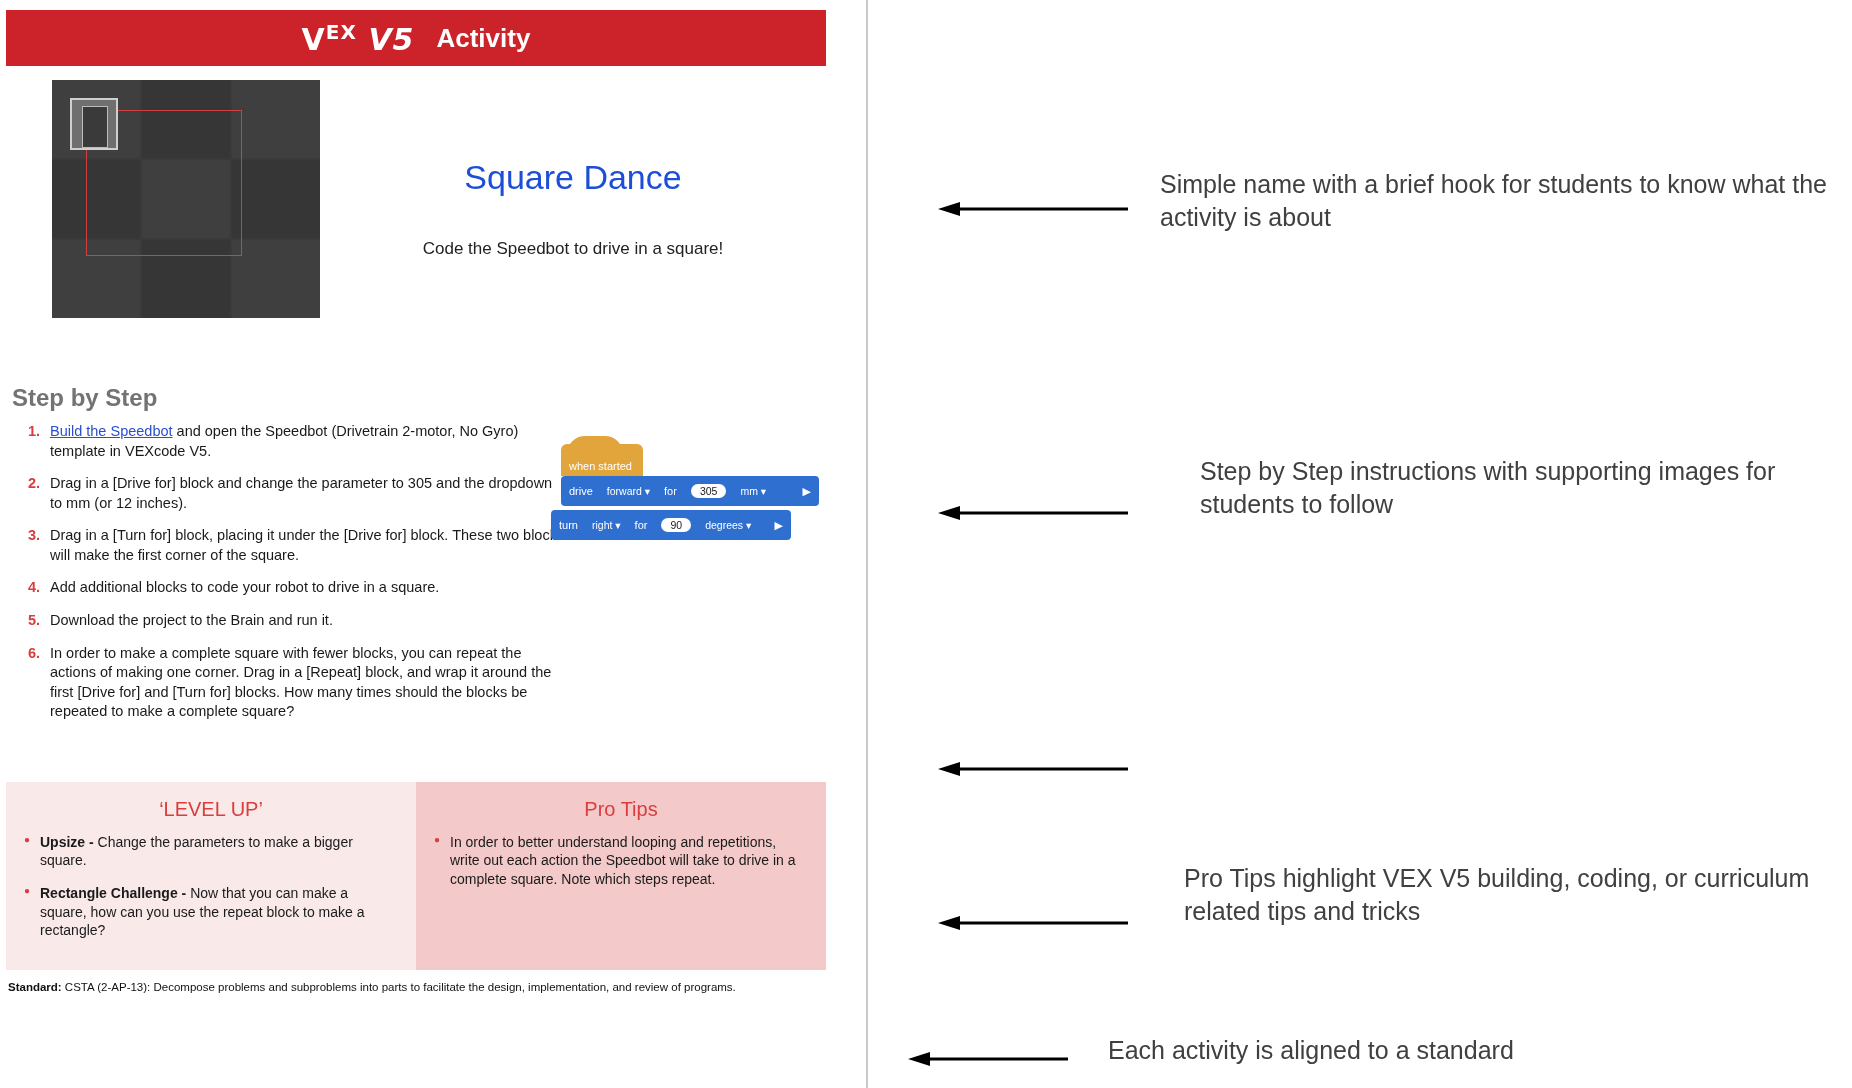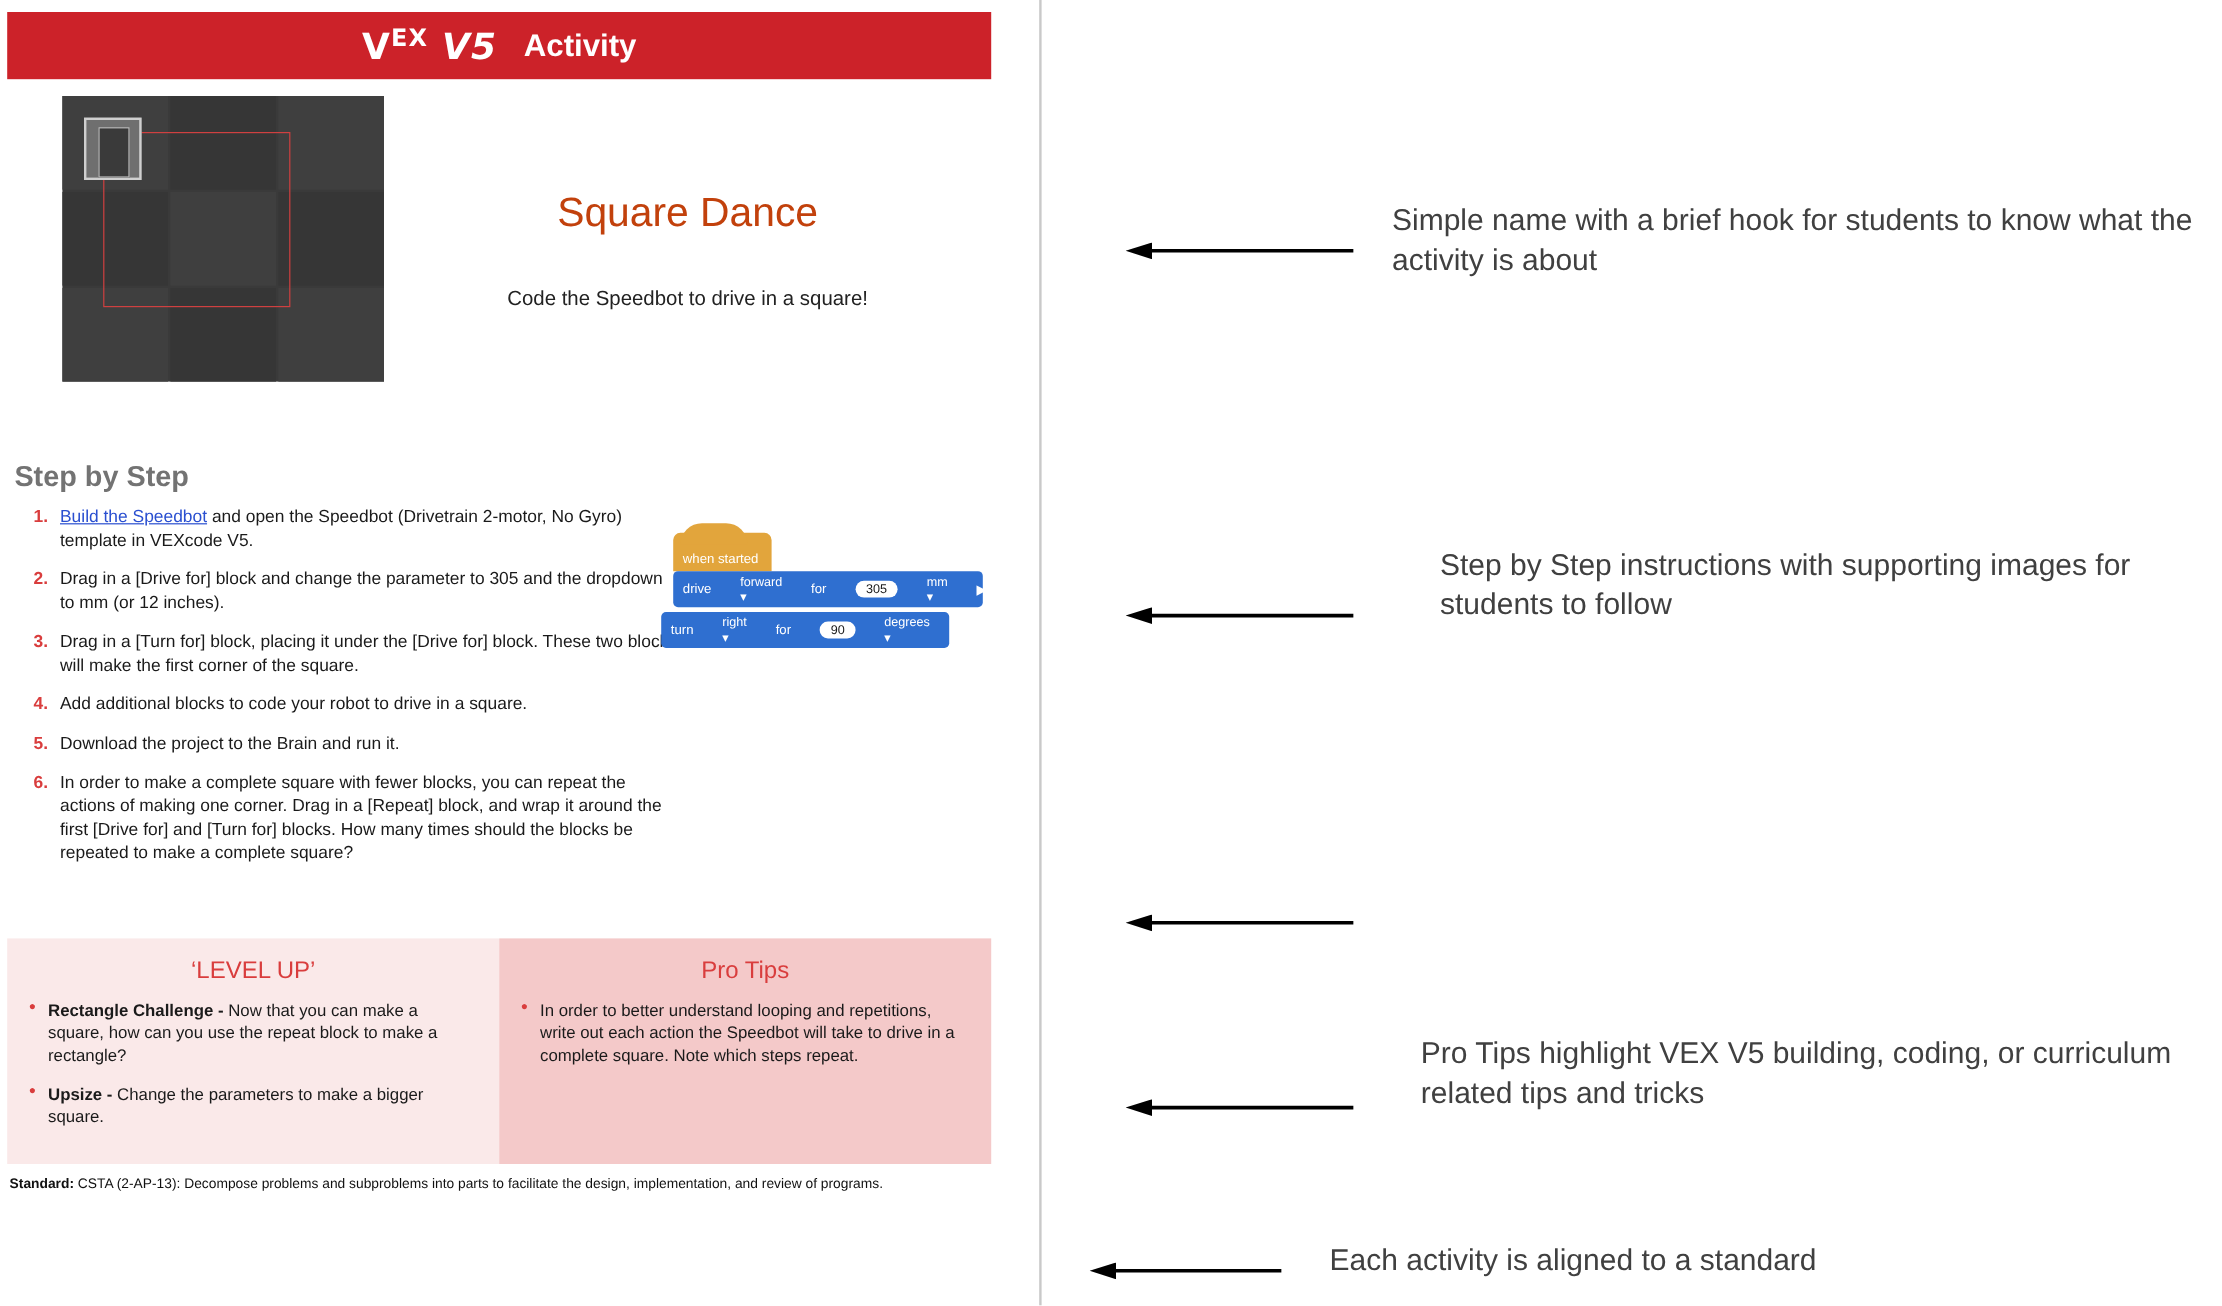--- a/index.html
+++ b/index.html
@@ -90,21 +90,21 @@
     width: 24px; height: 40px;
     background: #3a3a3a;
     border: 1px solid #bdbdbd;
   }
   .hero-text {
     flex: 1;
     text-align: center;
     padding: 78px 30px 0 30px;
   }
   .hero-title {
-    color: #c2410c;
+    color: #1d4ed8;
     font-size: 34px;
     font-weight: normal;
     margin: 0 0 42px 0;
   }
   .hero-sub {
     font-size: 17px;
     color: #222222;
     margin: 0;
   }
 
@@ -166,21 +166,21 @@
   .blk-row {
     position: absolute;
     height: 30px;
     background: #2f6fd0;
     border-radius: 4px;
     color: #ffffff;
     font-size: 11px;
     display: flex;
     align-items: center;
     padding: 0 8px;
-    gap: 24px;
+    gap: 14px;
   }
   .blk-drive { left: 10px; top: 32px; width: 258px; }
   .blk-turn  { left: 0; top: 66px; width: 240px; }
   .pill {
     background: #ffffff;
     color: #1a1a1a;
     border-radius: 10px;
     padding: 1px 9px;
     font-size: 10.5px;
   }
@@ -311,22 +311,22 @@
             <span class="play">▶</span>
           </div>
         </div>
 
       </div>
 
       <div class="boxes">
         <div class="box box-levelup">
           <h3>‘LEVEL UP’</h3>
           <ul>
+            <li><b>Upsize - </b><span>Change the parameters to make a bigger square.</span></li>
             <li><b>Rectangle Challenge - </b><span>Now that you can make a square, how can you use the repeat block to make a rectangle?</span></li>
-            <li><b>Upsize - </b><span>Change the parameters to make a bigger square.</span></li>
           </ul>
         </div>
         <div class="box box-protips">
           <h3>Pro Tips</h3>
           <ul>
             <li><span>In order to better understand looping and repetitions, write out each action the Speedbot will take to drive in a complete square. Note which steps repeat.</span></li>
           </ul>
         </div>
       </div>
 

